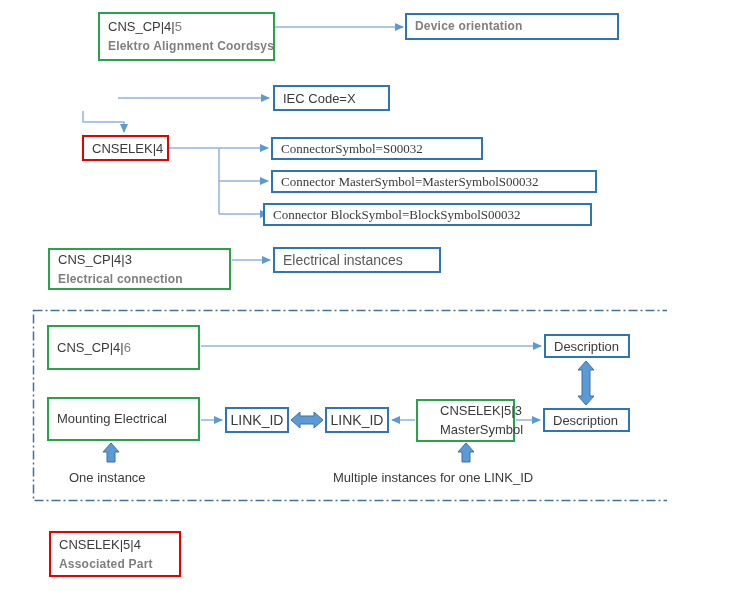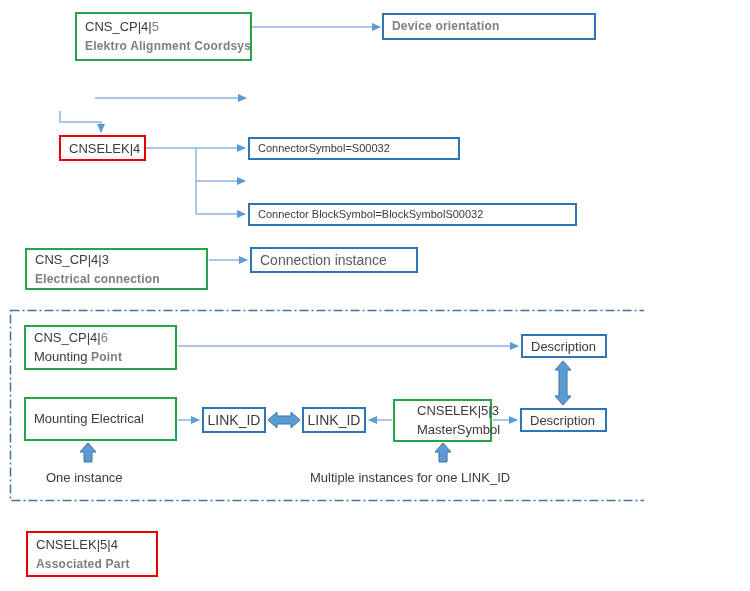--- a/index.html
+++ b/index.html
@@ -4,30 +4,30 @@
 <style>
   :root{
     --green:#27a348; --red:#e60000; --blue:#2e75b6;
     --connector:#8eb4e3; --arrowhead:#5b9bd5;
     --thick-fill:#5b9bd5; --thick-stroke:#41719c; --dash:#41719c;
     --text-dark:#3a3a3a; --text-gray:#7f7f7f; --text-midgray:#595959;
   }
   *{box-sizing:border-box;}
   html,body{margin:0;padding:0;background:#fff;}
   body{width:750px;height:591px;font-family:"Liberation Sans","DejaVu Sans",sans-serif;}
-  .stage{position:relative;width:644px;height:591px;background:#fff;overflow:hidden;}
+  .stage{position:relative;width:644px;height:591px;background:#fff;overflow:hidden;margin-left:23px;}
   svg.wires{position:absolute;left:0;top:0;pointer-events:none;}
   .box{position:absolute;background:#fff;display:flex;flex-direction:column;justify-content:center;
        padding:2px 8px;font-size:13px;color:var(--text-dark);white-space:nowrap;line-height:19px;}
   .b-green{border:2px solid var(--green);}
   .b-red{border:2px solid var(--red);}
   .b-blue{border:2px solid var(--blue);}
   .gray-bold{color:var(--text-gray);font-weight:bold;font-size:12px;letter-spacing:.2px;}
   .t-suffix{color:var(--text-gray);}
-  .sm{font-size:11px;}
+  .sm{font-size:13px;font-family:Liberation Serif, serif;}
   .lg{font-size:14px;}
   .midgray{color:var(--text-midgray);font-size:14px;}
   .center-text{align-items:center;padding:2px 18px;justify-content:center;}
   .note{position:absolute;font-size:13px;color:var(--text-dark);white-space:nowrap;}
   .conn{stroke:var(--connector);stroke-width:1.5;fill:none;}
   .ah{fill:var(--arrowhead);}
   .thick{fill:var(--thick-fill);stroke:var(--thick-stroke);stroke-width:1;}
   .dashrect{fill:none;stroke:var(--dash);stroke-width:1.5;stroke-dasharray:9 3 2 3;}
 </style>
 </head>
@@ -66,46 +66,51 @@
   <div class="box b-green" style="left:75px;top:12px;width:177px;height:49px">
     <div><span>CNS_CP|4|</span><span class="t-suffix">5</span></div>
     <div><span></span><span class="gray-bold">Elektro Alignment Coordsys</span></div>
   </div>
 
   <div class="box b-blue" style="left:382px;top:13px;width:214px;height:27px">
     <span class="gray-bold">Device orientation</span>
   </div>
 
 
+  <div class="box b-blue" style="left:250px;top:85px;width:117px;height:26px">
+    <span>IEC Code=X</span>
+  </div>
 
   <div class="box b-red" style="left:59px;top:135px;width:87px;height:26px">
     <span>CNSELEK|4</span>
   </div>
 
   <div class="box b-blue sm" style="left:248px;top:137px;width:212px;height:23px">
     <span>ConnectorSymbol=S00032</span>
   </div>
 
+  <div class="box b-blue sm" style="left:248px;top:170px;width:326px;height:23px">
+    <span>Connector MasterSymbol=MasterSymbolS00032</span>
+  </div>
 
-  <div class="box b-blue sm" style="left:248px;top:203px;width:329px;height:23px">
+  <div class="box b-blue sm" style="left:240px;top:203px;width:329px;height:23px">
     <span>Connector BlockSymbol=BlockSymbolS00032</span>
   </div>
 
   <div class="box b-green" style="left:25px;top:248px;width:183px;height:42px">
     <div><span>CNS_CP|4|3</span><span class="t-suffix"></span></div>
     <div><span></span><span class="gray-bold">Electrical connection</span></div>
   </div>
 
   <div class="box b-blue midgray" style="left:250px;top:247px;width:168px;height:26px">
-    <span>Connection instance</span>
+    <span>Electrical instances</span>
   </div>
 
   <div class="box b-green" style="left:24px;top:325px;width:153px;height:45px">
     <div><span>CNS_CP|4|</span><span class="t-suffix">6</span></div>
-    <div><span>Mounting </span><span class="gray-bold">Point</span></div>
   </div>
 
   <div class="box b-blue" style="left:521px;top:334px;width:86px;height:24px">
     <span>Description</span>
   </div>
 
   <div class="box b-green" style="left:24px;top:397px;width:153px;height:44px">
     <div><span>Mounting Electrical</span><span class="gray-bold"></span></div>
   </div>
 

